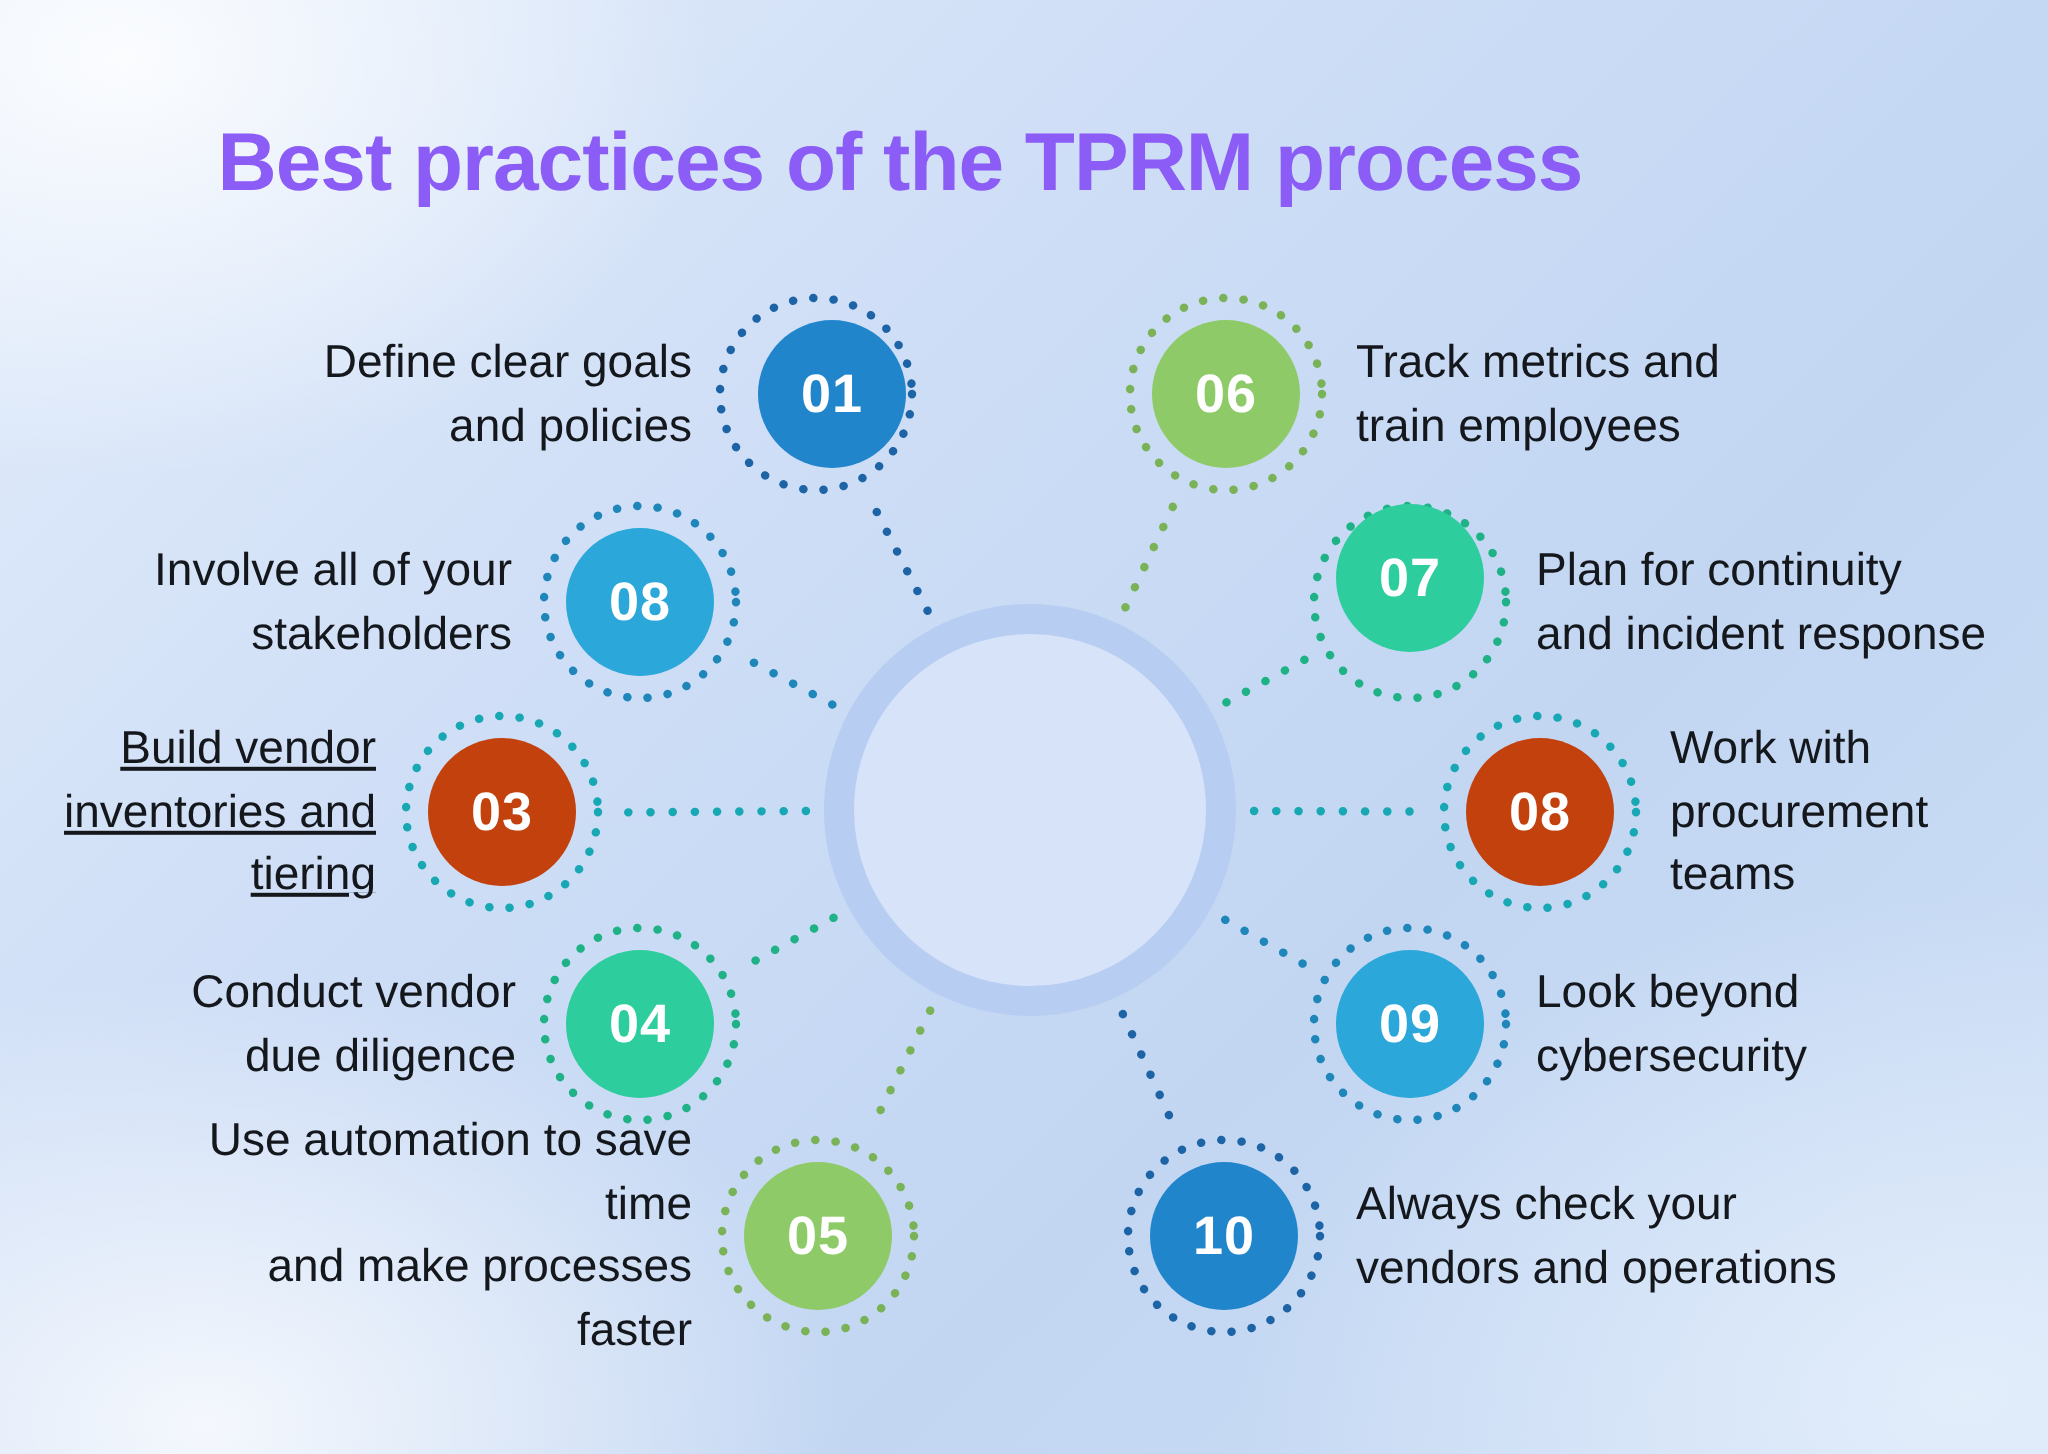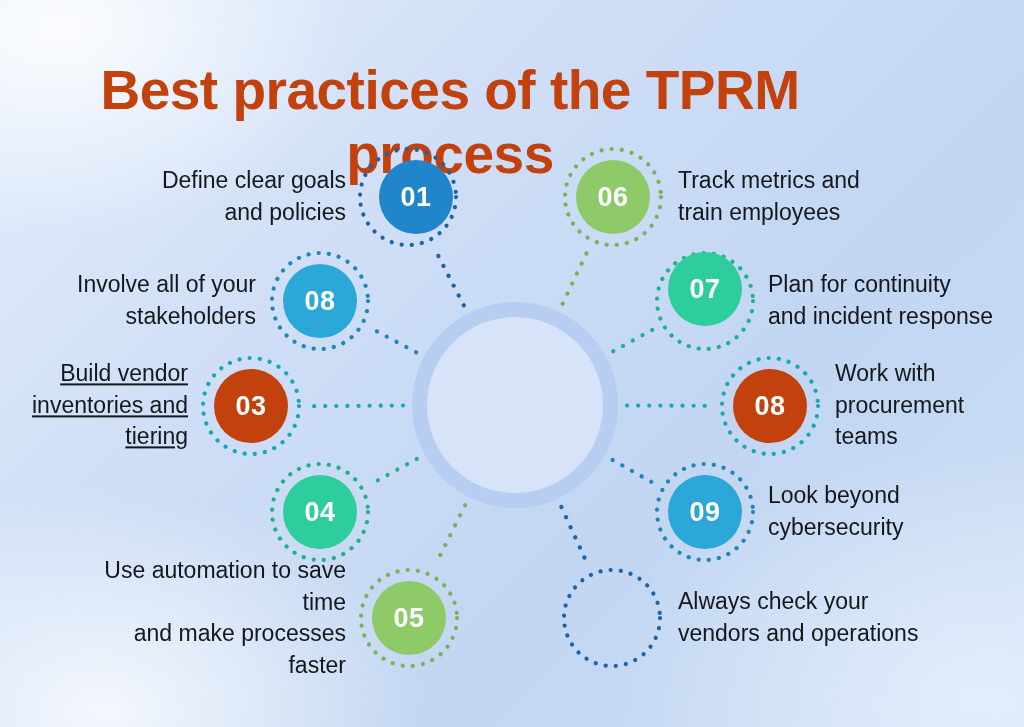--- a/index.html
+++ b/index.html
@@ -12,22 +12,22 @@
       radial-gradient(ellipse 420px 300px at 6% 4%,  rgba(255,255,255,0.85), rgba(255,255,255,0) 70%),
       radial-gradient(ellipse 460px 320px at 10% 98%, rgba(255,255,255,0.80), rgba(255,255,255,0) 70%),
       radial-gradient(ellipse 520px 360px at 96% 96%, rgba(236,244,253,0.70), rgba(255,255,255,0) 70%),
       linear-gradient(135deg, #e3edfb 0%, #cdddf6 38%, #c2d6f2 66%, #cedff6 100%);
   }
   .canvas { position: absolute; inset: 0; }
 
   .title{
     position: absolute; left: 0; top: 58px; width: 900px;
     text-align: center;
-    font-size: 55px; font-weight: 700; letter-spacing: -0.5px;
-    color: #c2410c;
+    font-size: 41px; font-weight: 700; letter-spacing: -0.5px;
+    color: #8b5cf6;
   }
 
   svg.wires { position: absolute; left: 0; top: 0; pointer-events: none; }
 
   .hub{
     position: absolute; left: 412px; top: 302px;
     width: 206px; height: 206px; border-radius: 50%;
     background: #d6e3f8;
     border: 15px solid #b7cdf1;
   }
@@ -109,28 +109,33 @@
   </div>
   <div class="node fill-4" style="left:668px; top:252px;">
     <span>07</span>
   </div>
   <div class="node fill-3" style="left:733px; top:369px;">
     <span>08</span>
   </div>
   <div class="node fill-2" style="left:668px; top:475px;">
     <span>09</span>
   </div>
+  <div class="node fill-1" style="left:575px; top:581px;">
+    <span>10</span>
+  </div>
 
   <div class="label right-align" style="left:140px; width:206px; top:197px;">Define clear goals
 and policies</div>
   <div class="label right-align" style="left:60px;  width:196px; top:301px;">Involve all of your
 stakeholders</div>
   <div class="label right-align" style="left:30px;  width:158px; top:406px;text-decoration:underline;">Build vendor
 inventories and
 tiering</div>
+  <div class="label right-align" style="left:80px;  width:178px; top:512px;">Conduct vendor
+due diligence</div>
   <div class="label left-align" style="left:678px; width:220px; top:197px;">Track metrics and
 train employees</div>
 
   <div class="label right-align" style="left:100px; width:246px; top:618px;">Use automation to save time
 and make processes faster</div>
   <div class="label left-align" style="left:768px; width:230px; top:301px;">Plan for continuity
 and incident response</div>
   <div class="label left-align" style="left:835px; width:150px; top:406px;">Work with
 procurement
 teams</div>

